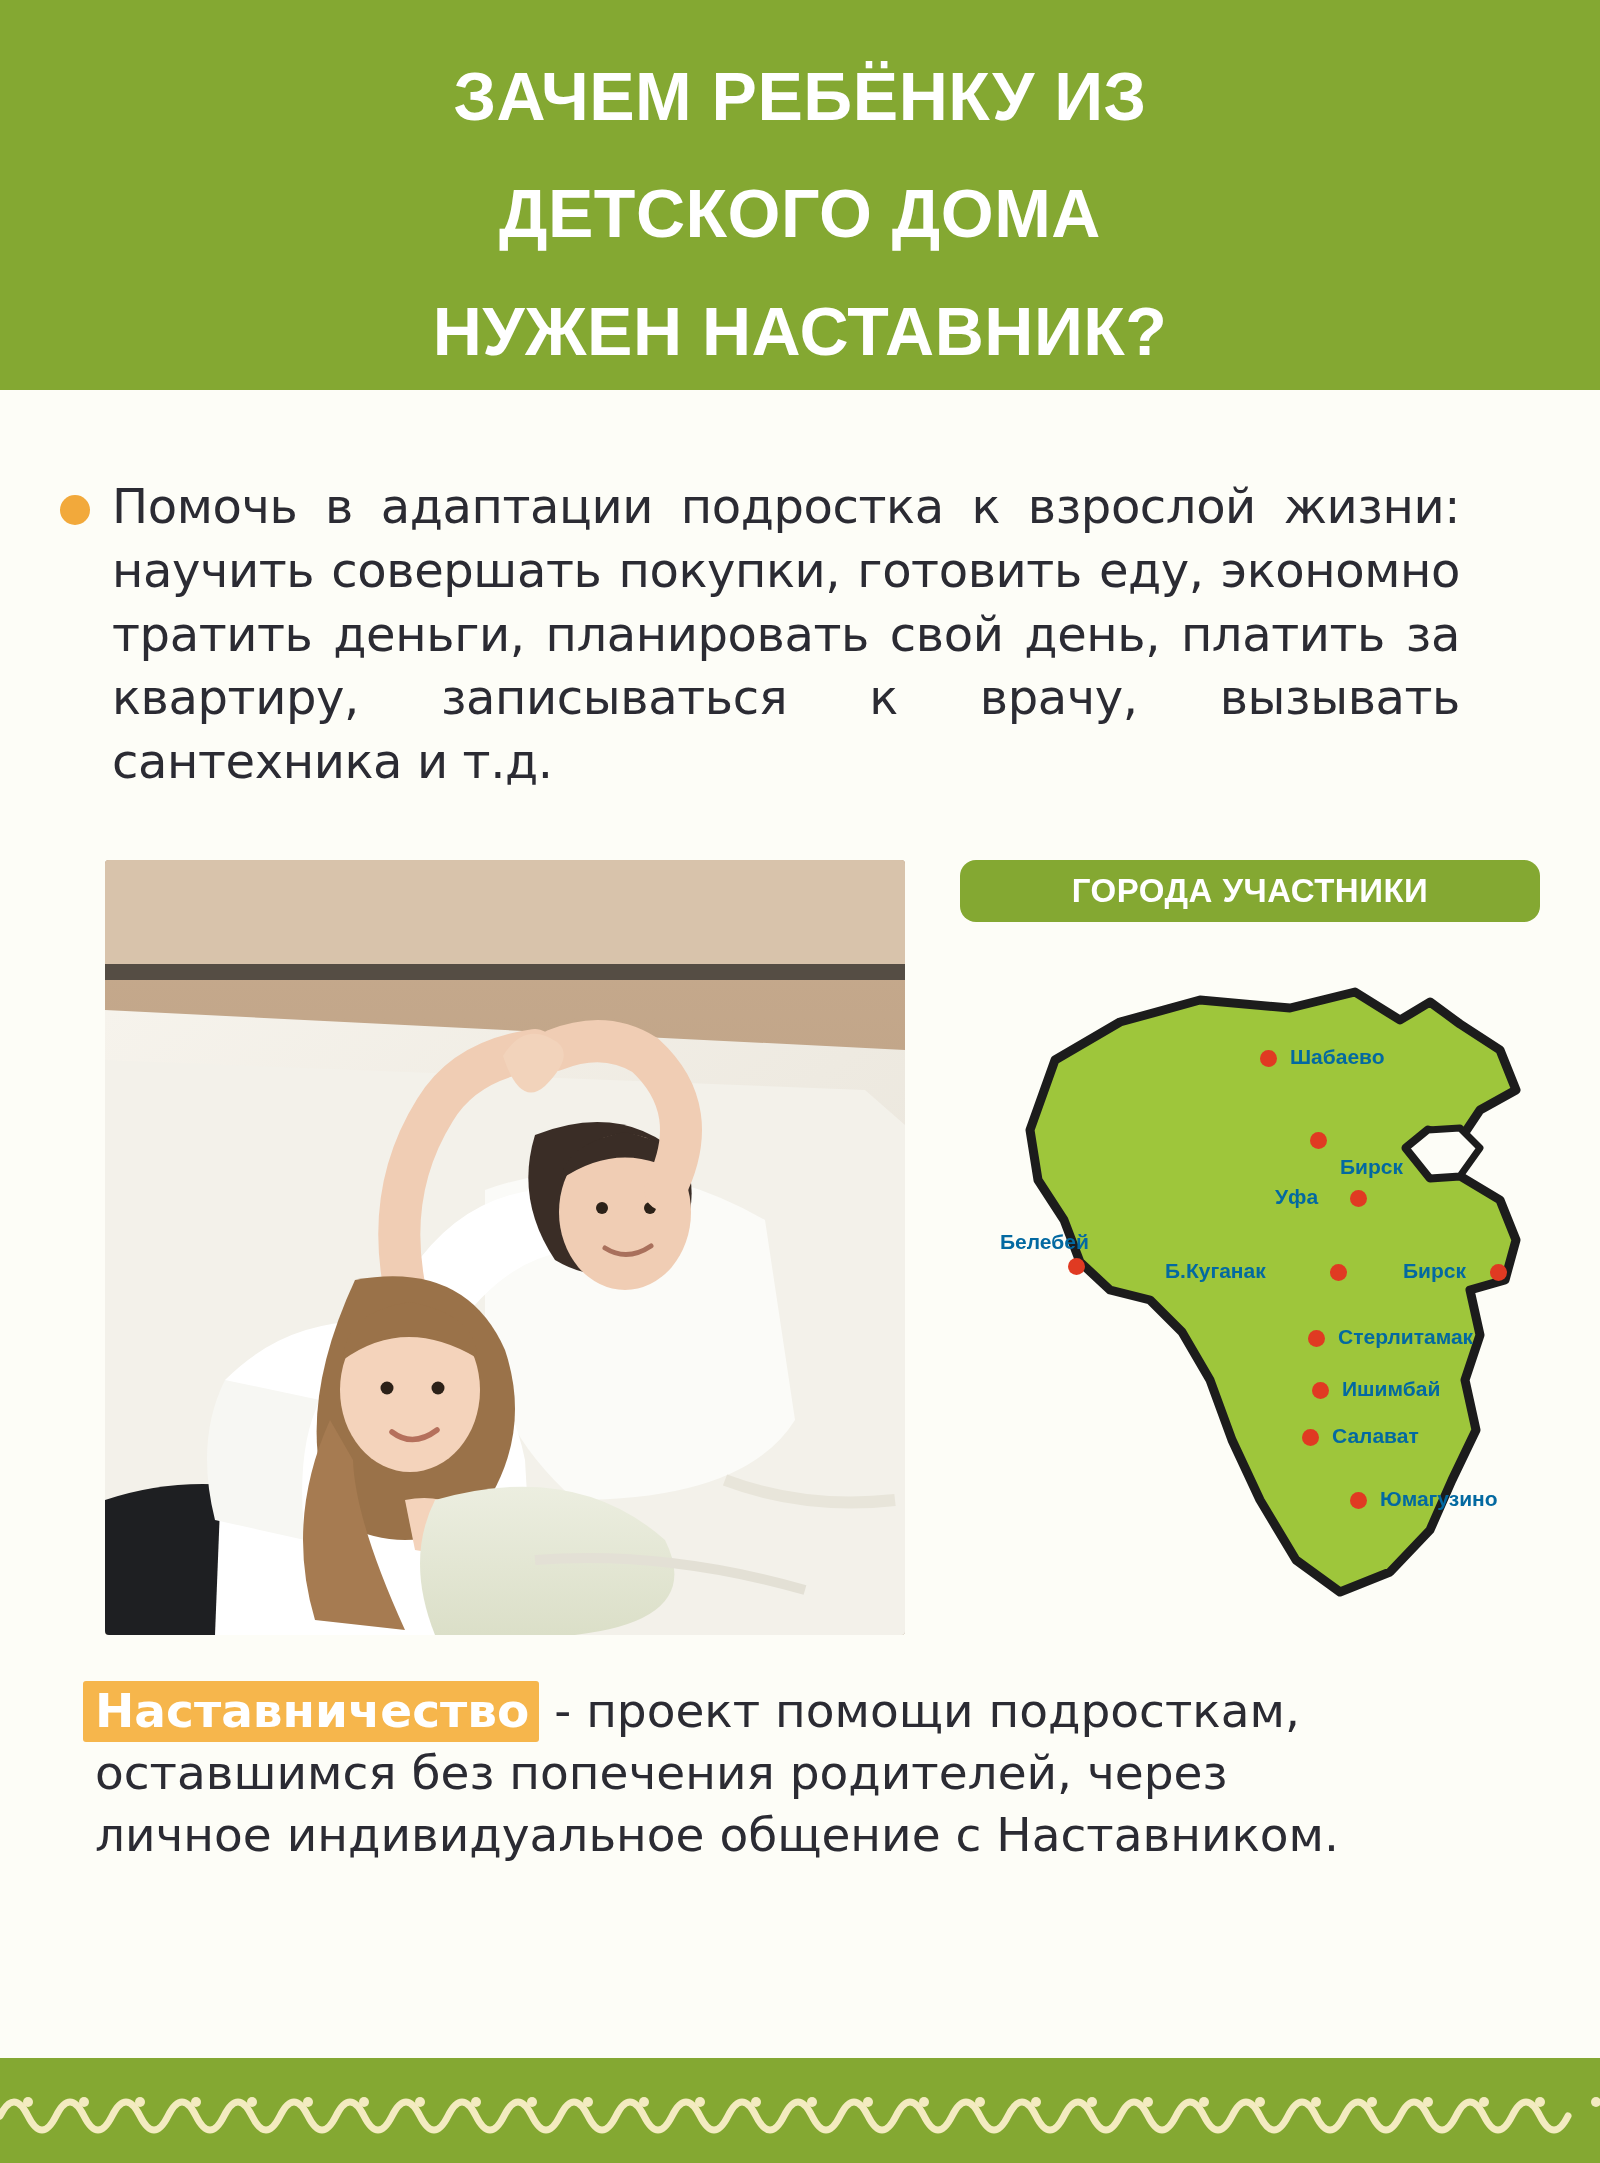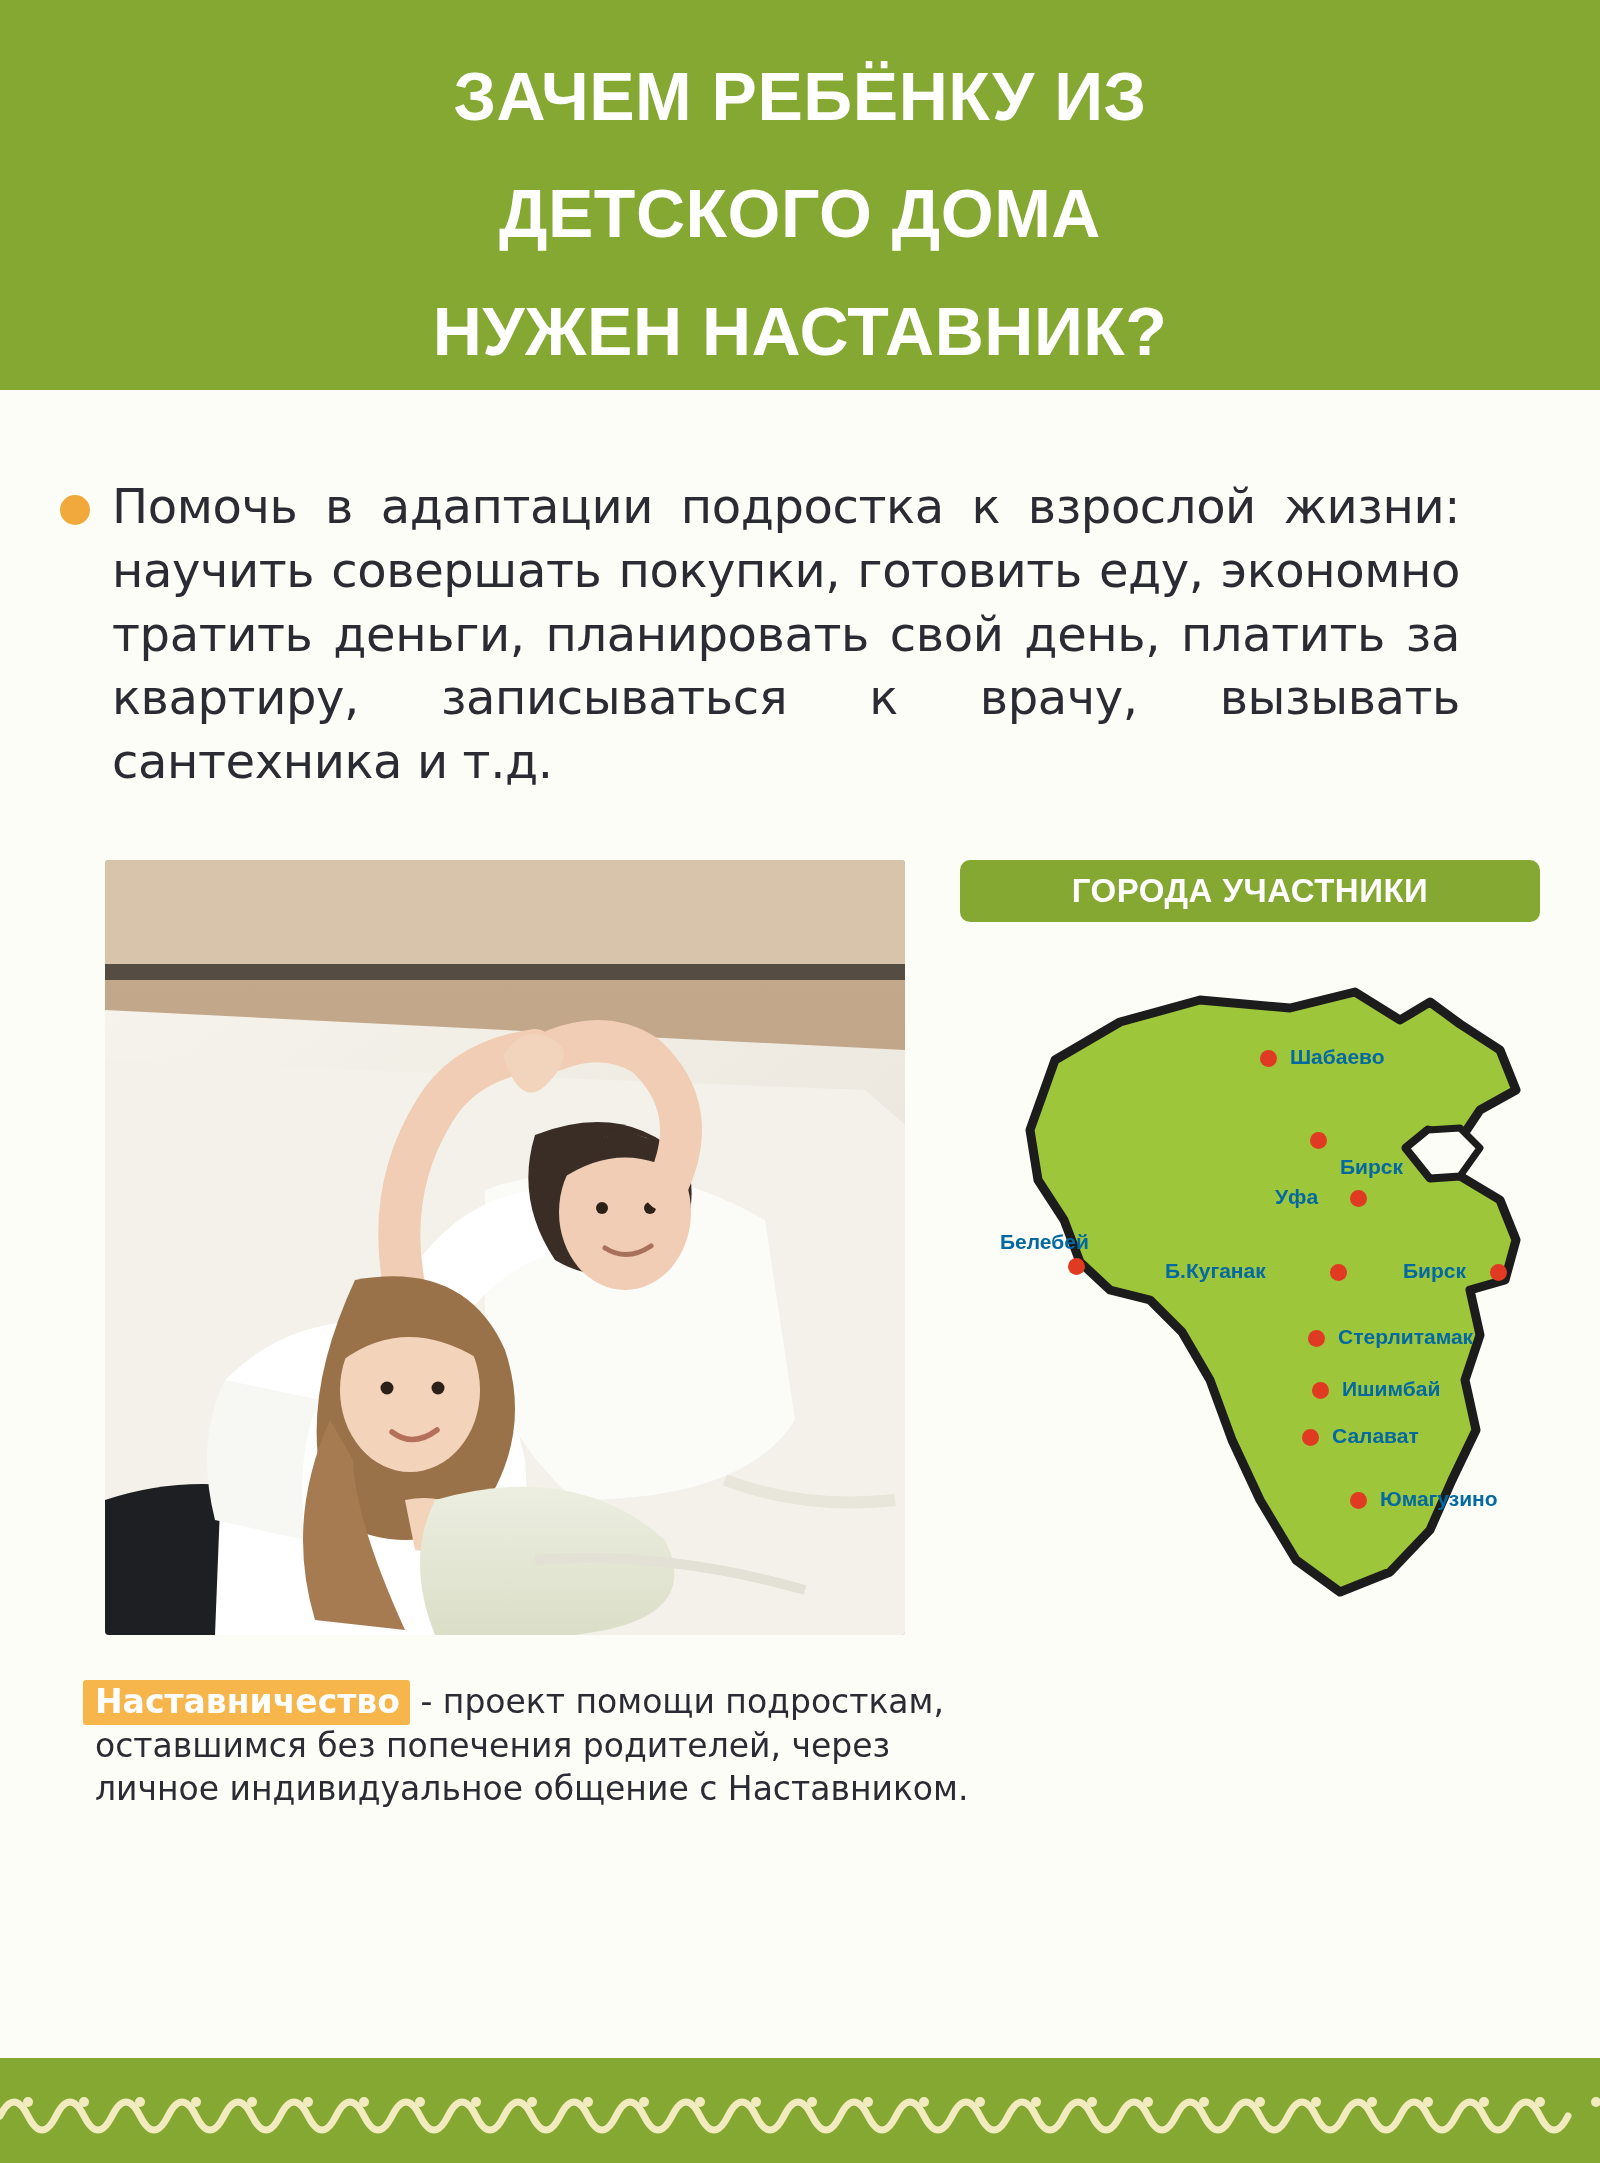--- a/index.html
+++ b/index.html
@@ -107,21 +107,21 @@
     left: 960px;
     top: 470px;
     width: 580px;
     height: 790px;
   }
   .map-title {
     position: relative;
     width: 580px;
     height: 62px;
     background: #84a832;
-    border-radius: 10px;
+    border-radius: 16px;
     color: #ffffff;
     font-weight: bold;
     font-size: 33px;
     letter-spacing: 0.5px;
     display: flex;
     align-items: center;
     justify-content: center;
   }
   .map-wrap {
     position: absolute;
@@ -151,21 +151,21 @@
   
   .footer-text {
     position: absolute;
     left: 0;
     top: 1290px;
     width: 1600px;
     padding: 0 95px 0 95px;
     box-sizing: border-box;
   }
   .footer-line {
-    font-size: 33px;
+    font-size: 47px;
     line-height: 1.32;
     color: #2b2b33;
     font-family: "DejaVu Sans", sans-serif;
   }
   .highlight {
     background: #f6b64c;
     color: #ffffff;
     font-weight: bold;
     padding: 2px 10px 4px 12px;
     border-radius: 3px;

